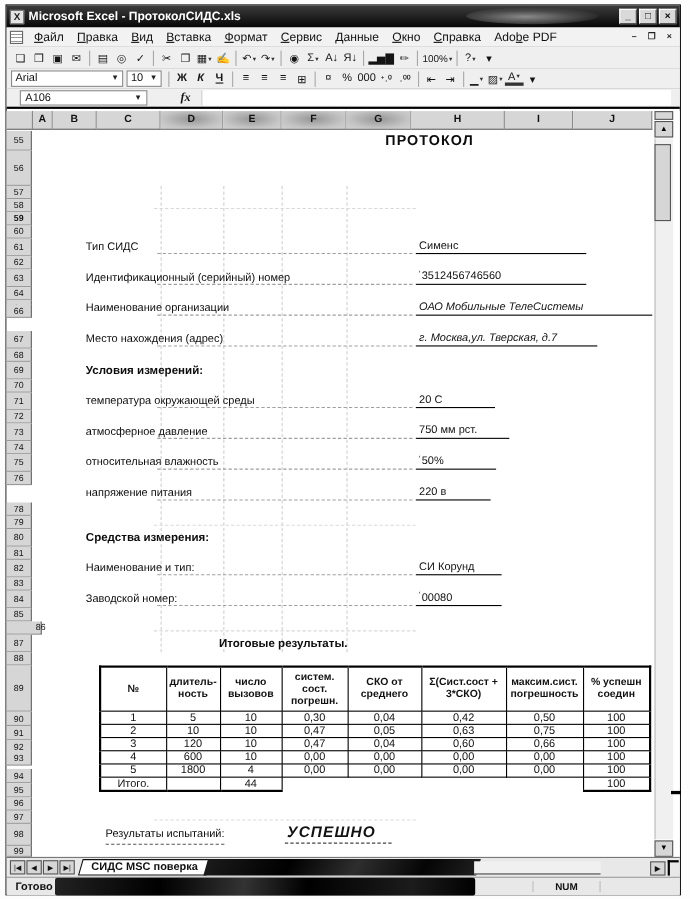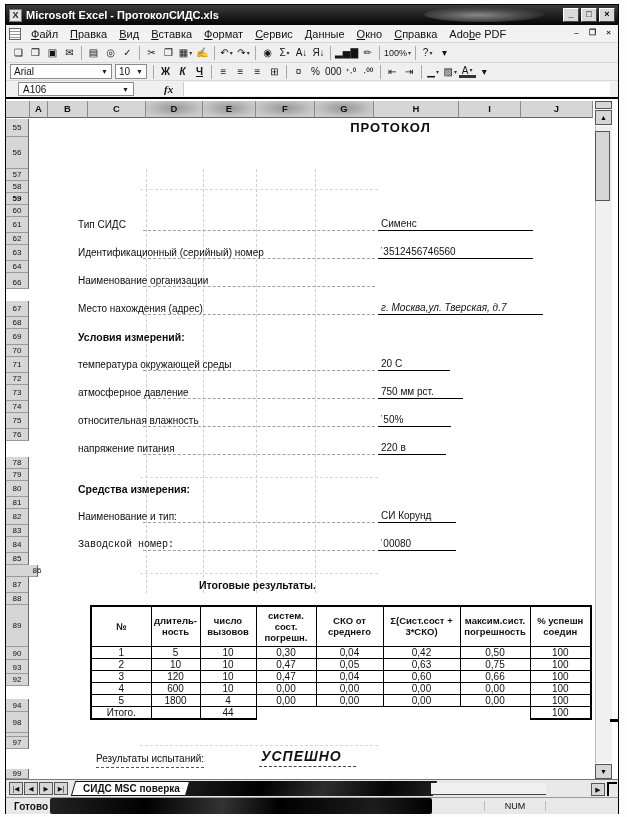--- a/index.html
+++ b/index.html
@@ -113,21 +113,21 @@
           display:flex;align-items:center;justify-content:center}
   .hs-right{left:585px}
   .tab-corner{position:absolute;left:601px;top:2px;width:10px;height:14px;border-left:2px solid #000;border-top:2px solid #000}
 
   
   .statusbar{position:absolute;top:792px;left:0;right:0;height:17px;background:#e8e8e8;border-top:1px solid #999;
              font-size:10px;display:flex;align-items:center}
   .status-ready{margin-left:8px;font-weight:bold}
   .status-smudge{position:absolute;left:44px;top:0;width:382px;height:16px;border-radius:2px;
       background:linear-gradient(95deg,#222 0%,#000 25%,#333 45%,#000 60%,#1c1c1c 85%,#000 100%)}
-  .num-box{position:absolute;left:478px;width:62px;text-align:center;font-size:9px;font-weight:normal;
+  .num-box{position:absolute;left:478px;width:62px;text-align:center;font-size:9px;font-weight:bold;
            border-left:1px solid #bbb;border-right:1px solid #bbb}
   .edge-dash{position:absolute;right:-1px;top:714px;width:9px;height:3px;background:#000}
 </style>
 </head>
 <body>
 
 <div class="window" data-name="excel-window">
 
   <div class="titlebar" data-name="titlebar">
     <div class="app-icon" data-name="excel-app-icon">X</div>
@@ -249,39 +249,40 @@
         <div class="leader faint" data-name="gridline-artifact" style="left: 110px; width: 238px; top: 626px;"></div>
         <div class="cellabs doc-title" data-name="doc-title" style="left: 288px; top: 1px; width: 145px;">ПРОТОКОЛ</div>
         <div class="cellabs " data-name="cell-label-61" style="left: 48px; top: 100px;">Тип СИДС</div>
         <div class="leader" data-name="dotted-leader" style="left: 113px; width: 232px; top: 111px;"></div>
         <div class="val" data-name="cell-value-61" style="left: 348px; top: 98px; width: 155px;"><span data-name="value-text">Сименс</span></div>
         <div class="cellabs " data-name="cell-label-63" style="left: 48px; top: 128px;">Идентификационный (серийный) номер</div>
         <div class="leader" data-name="dotted-leader" style="left: 113px; width: 232px; top: 139px;"></div>
         <div class="val" data-name="cell-value-63" style="left: 348px; top: 126px; width: 155px;"><span class="tick" data-name="apostrophe-mark">'</span><span data-name="value-text">3512456746560</span></div>
         <div class="cellabs " data-name="cell-label-65" style="left: 48px; top: 156px;">Наименование организации</div>
         <div class="leader" data-name="dotted-leader" style="left: 113px; width: 232px; top: 167px;"></div>
+        <div class="val" data-name="cell-value-65" style="left: 348px; top: 154px; width: 215px;"><span class="ital" data-name="value-text">ОАО Мобильные ТелеСистемы</span></div>
         <div class="cellabs " data-name="cell-label-67" style="left: 48px; top: 184px;">Место нахождения (адрес)</div>
         <div class="leader" data-name="dotted-leader" style="left: 113px; width: 232px; top: 195px;"></div>
         <div class="val" data-name="cell-value-67" style="left: 348px; top: 182px; width: 165px;"><span class="ital" data-name="value-text">г. Москва,ул. Тверская, д.7</span></div>
         <div class="cellabs " data-name="cell-label-71" style="left: 48px; top: 240px;">температура окружающей среды</div>
         <div class="leader" data-name="dotted-leader" style="left: 113px; width: 232px; top: 251px;"></div>
         <div class="val" data-name="cell-value-71" style="left: 348px; top: 238px; width: 72px;"><span data-name="value-text">20 С</span></div>
         <div class="cellabs " data-name="cell-label-73" style="left: 48px; top: 268px;">атмосферное давление</div>
         <div class="leader" data-name="dotted-leader" style="left: 113px; width: 232px; top: 279px;"></div>
         <div class="val" data-name="cell-value-73" style="left: 348px; top: 266px; width: 85px;"><span data-name="value-text">750 мм рст.</span></div>
         <div class="cellabs " data-name="cell-label-75" style="left: 48px; top: 296px;">относительная влажность</div>
         <div class="leader" data-name="dotted-leader" style="left: 113px; width: 232px; top: 307px;"></div>
         <div class="val" data-name="cell-value-75" style="left: 348px; top: 294px; width: 73px;"><span class="tick" data-name="apostrophe-mark">'</span><span data-name="value-text">50%</span></div>
         <div class="cellabs " data-name="cell-label-77" style="left: 48px; top: 324px;">напряжение питания</div>
         <div class="leader" data-name="dotted-leader" style="left: 113px; width: 232px; top: 335px;"></div>
         <div class="val" data-name="cell-value-77" style="left: 348px; top: 322px; width: 68px;"><span data-name="value-text">220 в</span></div>
         <div class="cellabs " data-name="cell-label-82" style="left: 48px; top: 392px;">Наименование и тип:</div>
         <div class="leader" data-name="dotted-leader" style="left: 113px; width: 232px; top: 403px;"></div>
         <div class="val" data-name="cell-value-82" style="left: 348px; top: 390px; width: 78px;"><span data-name="value-text">СИ Корунд</span></div>
-        <div class="cellabs " data-name="cell-label-84" style="left: 48px; top: 420px; font-family: Liberation Mono, monospace;">Заводской номер:</div>
+        <div class="cellabs " data-name="cell-label-84" style="left: 48px; top: 420px;">Заводской номер:</div>
         <div class="leader" data-name="dotted-leader" style="left: 113px; width: 232px; top: 431px;"></div>
         <div class="val" data-name="cell-value-84" style="left: 348px; top: 418px; width: 78px;"><span class="tick" data-name="apostrophe-mark">'</span><span data-name="value-text">00080</span></div>
         <div class="cellabs sec" data-name="section-header-69" style="left: 48px; top: 212px;">Условия измерений:</div>
         <div class="cellabs sec" data-name="section-header-80" style="left: 48px; top: 364px;">Средства измерения:</div>
         <div class="cellabs sec" data-name="section-header-87" style="left: 169px; top: 460px;">Итоговые результаты.</div>
         <div class="cellabs rlabel" data-name="results-label" style="left: 66px; top: 634px;">Результаты испытаний:</div>
         <div class="rvalue" data-name="results-value" style="left: 229px; top: 629px;">УСПЕШНО</div>
         <table class="results" data-name="results-table" style="top: 486px;">
           <colgroup>
             <col style="width: 60px;">
@@ -425,26 +426,26 @@
       <div class="guthead" data-name="row-header-83" style="top: 424px; height: 12px;">83</div>
       <div class="guthead" data-name="row-header-84" style="top: 436px; height: 16px;">84</div>
       <div class="guthead" data-name="row-header-85" style="top: 452px; height: 12px;">85</div>
       <div class="guthead" data-name="row-header-86" style="top: 464px; height: 12px; padding-left: 31px;">86</div>
       <div class="guthead" data-name="row-header-87" style="top: 476px; height: 16px;">87</div>
       <div class="guthead" data-name="row-header-88" style="top: 492px; height: 12px;">88</div>
       <div class="guthead" data-name="row-header-89" style="top: 504px; height: 42px;">89</div>
       <div class="guthead" data-name="row-header-90" style="top: 546px; height: 13px;">90</div>
       <div class="guthead" data-name="row-header-91" style="top: 559px; height: 13px;">91</div>
       <div class="guthead" data-name="row-header-92" style="top: 572px; height: 13px;">92</div>
-      <div class="guthead" data-name="row-header-93" style="top: 560px; height: 13px;">93</div>
+      <div class="guthead" data-name="row-header-93" style="top: 582px; height: 13px;">93</div>
       <div class="guthead" data-name="row-header-94" style="top: 598px; height: 13px;">94</div>
       <div class="guthead" data-name="row-header-95" style="top: 611px; height: 13px;">95</div>
       <div class="guthead" data-name="row-header-96" style="top: 624px; height: 12px;">96</div>
       <div class="guthead" data-name="row-header-97" style="top: 636px; height: 12px;">97</div>
-      <div class="guthead" data-name="row-header-98" style="top: 612px; height: 20px;">98</div>
+      <div class="guthead" data-name="row-header-98" style="top: 648px; height: 20px;">98</div>
       <div class="guthead" data-name="row-header-99" style="top: 668px; height: 10px;">99</div>
     </div>
 
   <div class="tabbar" data-name="sheet-tab-bar">
     <span id="tabnav" style="display:flex" data-name="tab-navigation">
         <span class="tnav" data-name="first-sheet-button">|◀</span>
         <span class="tnav" data-name="prev-sheet-button">◀</span>
         <span class="tnav" data-name="next-sheet-button">▶</span>
         <span class="tnav" data-name="last-sheet-button">▶|</span>
       </span>

